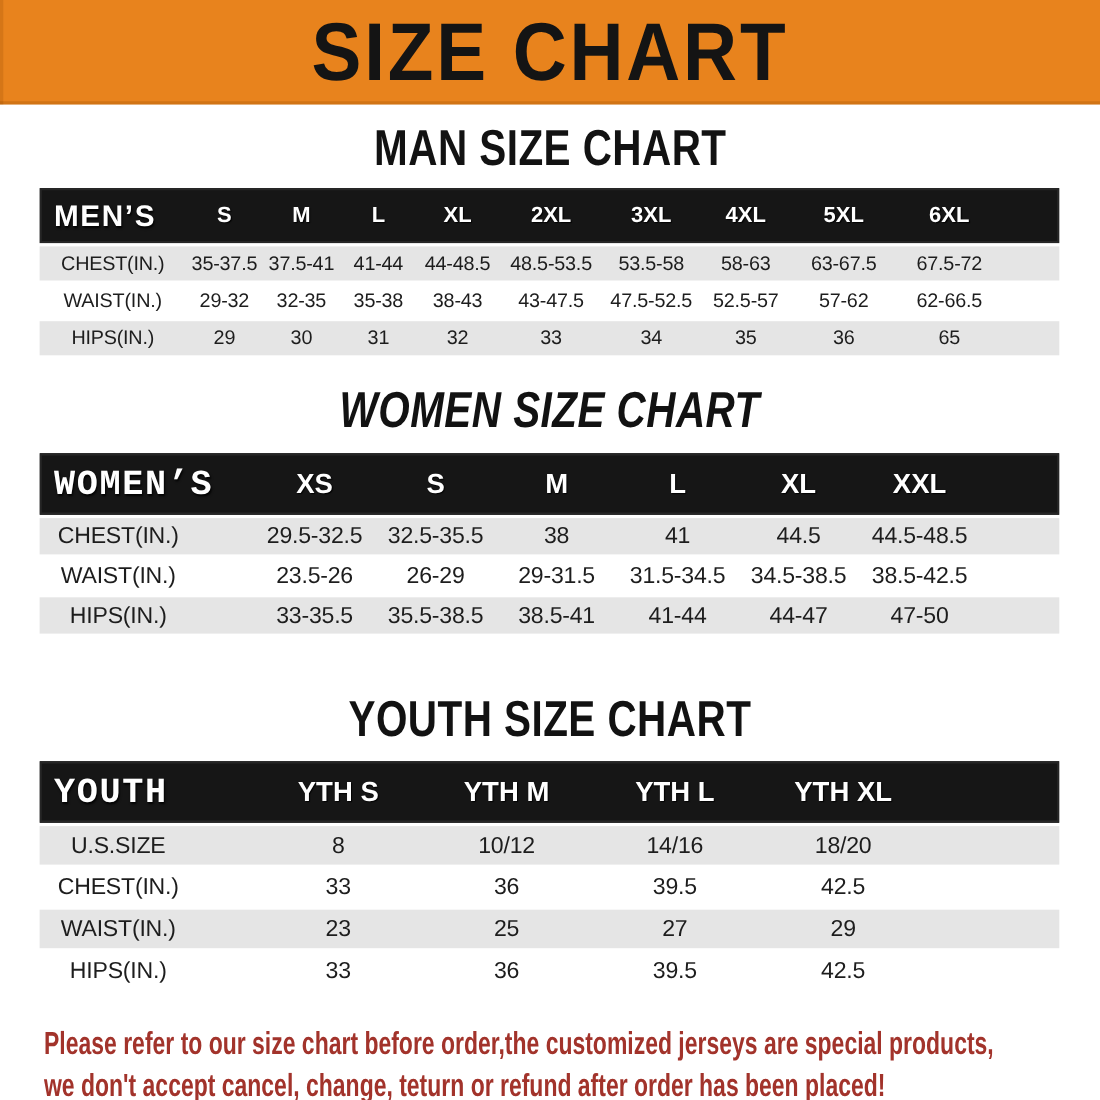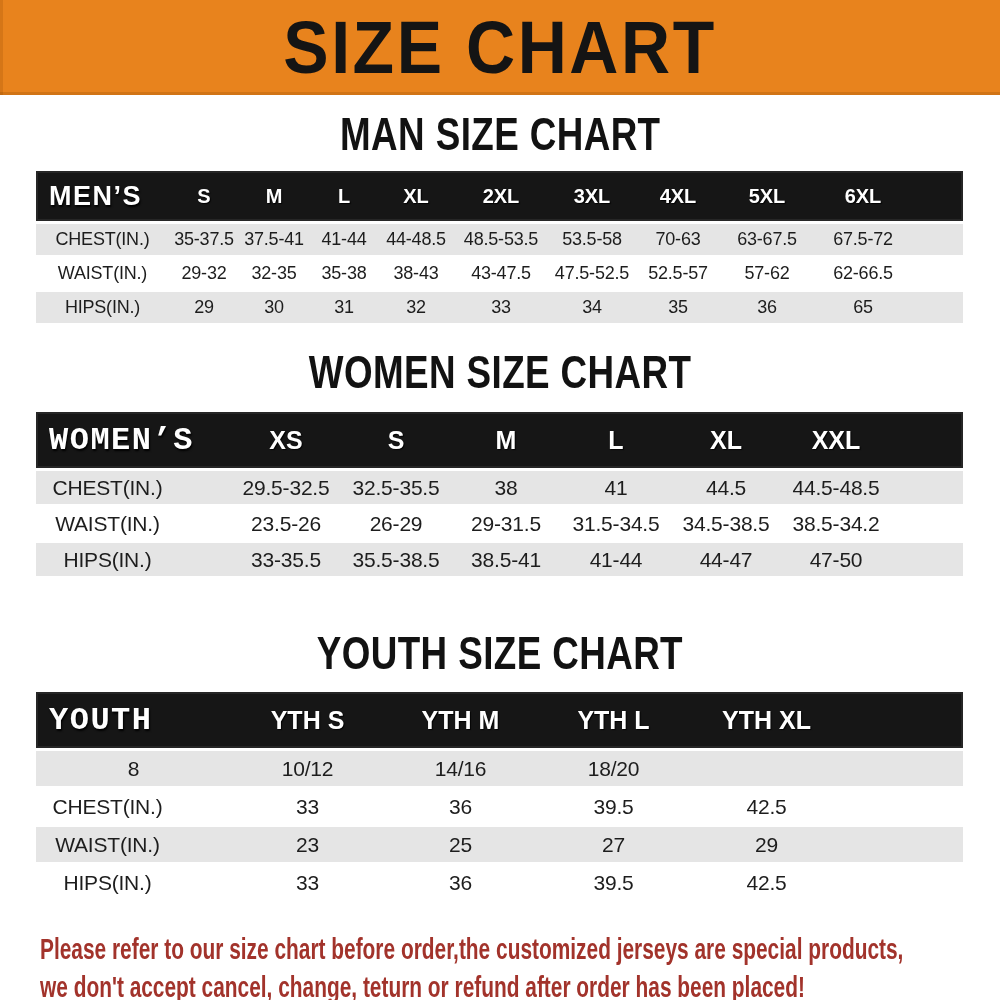--- a/index.html
+++ b/index.html
@@ -20,21 +20,21 @@
     letter-spacing:3px; transform:scale(.85,.93); white-space:nowrap;
   }
 
   
   .heading { text-align:center; color:#121212; line-height:1; }
   .heading span {
     display:inline-block; font-size:46px; font-weight:bold;
     transform:scaleX(.8); white-space:nowrap; letter-spacing:.5px;
   }
   .h-men   { margin-top:16px; }
-  .h-women { margin-top:26px; }
+  .h-women { margin-top:26px;font-style:italic; }
   .h-youth { margin-top:54px; }
 
   
   .size-table { width:927px; margin-left:36px; }
   .t-men   { margin-top:14px; }
   .t-women { margin-top:17px; }
   .t-youth { margin-top:16px; }
 
   .thead {
     background:#161616; color:#ffffff;
@@ -102,21 +102,21 @@
   </div>
 
   <div class="row alt grid-men">
     <div class="cell label">CHEST(IN.)</div>
     <div class="cell">35-37.5</div>
     <div class="cell">37.5-41</div>
     <div class="cell">41-44</div>
     <div class="cell">44-48.5</div>
     <div class="cell">48.5-53.5</div>
     <div class="cell">53.5-58</div>
-    <div class="cell">70-63</div>
+    <div class="cell">58-63</div>
     <div class="cell">63-67.5</div>
     <div class="cell">67.5-72</div>
   </div>
 
   <div class="row grid-men">
     <div class="cell label">WAIST(IN.)</div>
     <div class="cell">29-32</div>
     <div class="cell">32-35</div>
     <div class="cell">35-38</div>
     <div class="cell">38-43</div>
@@ -166,21 +166,21 @@
     <div class="cell">44.5-48.5</div>
   </div>
 
   <div class="row grid-women">
     <div class="cell label">WAIST(IN.)</div>
     <div class="cell">23.5-26</div>
     <div class="cell">26-29</div>
     <div class="cell">29-31.5</div>
     <div class="cell">31.5-34.5</div>
     <div class="cell">34.5-38.5</div>
-    <div class="cell">38.5-34.2</div>
+    <div class="cell">38.5-42.5</div>
   </div>
 
   <div class="row alt grid-women">
     <div class="cell label">HIPS(IN.)</div>
     <div class="cell">33-35.5</div>
     <div class="cell">35.5-38.5</div>
     <div class="cell">38.5-41</div>
     <div class="cell">41-44</div>
     <div class="cell">44-47</div>
     <div class="cell">47-50</div>
@@ -194,20 +194,21 @@
 <div class="size-table t-youth">
   <div class="thead grid-youth">
     <div class="bar-title">YOUTH</div>
     <div class="th">YTH S</div>
     <div class="th">YTH M</div>
     <div class="th">YTH L</div>
     <div class="th">YTH XL</div>
   </div>
 
   <div class="row alt grid-youth">
+    <div class="cell label">U.S.SIZE</div>
     <div class="cell">8</div>
     <div class="cell">10/12</div>
     <div class="cell">14/16</div>
     <div class="cell">18/20</div>
   </div>
 
   <div class="row grid-youth">
     <div class="cell label">CHEST(IN.)</div>
     <div class="cell">33</div>
     <div class="cell">36</div>

